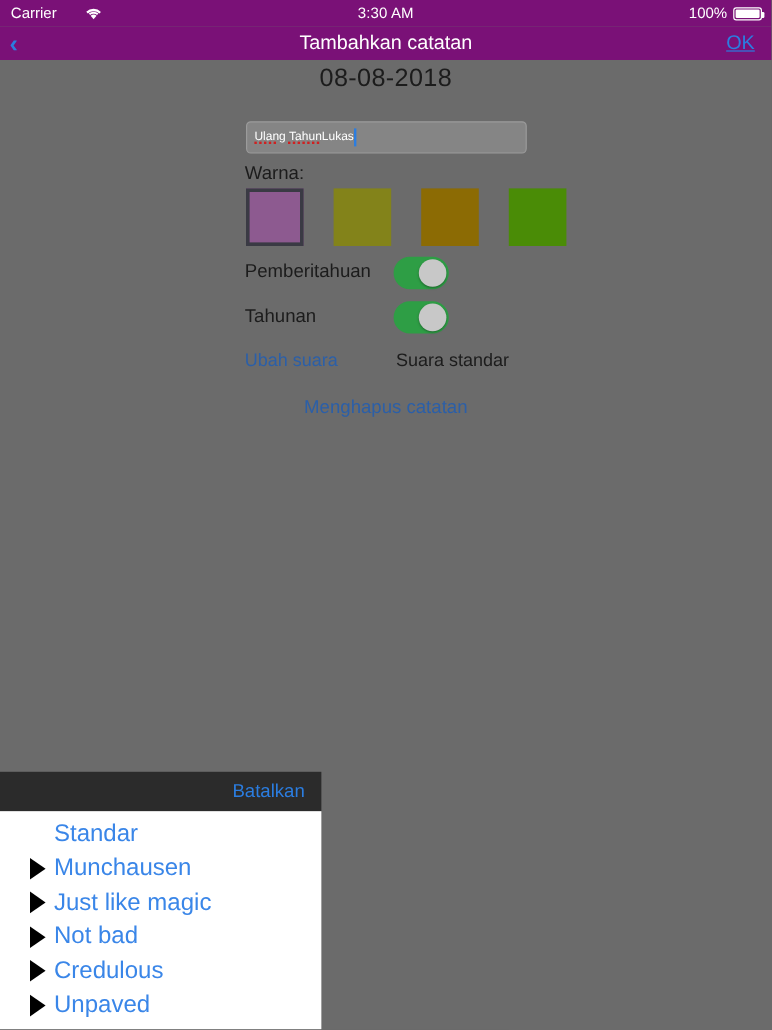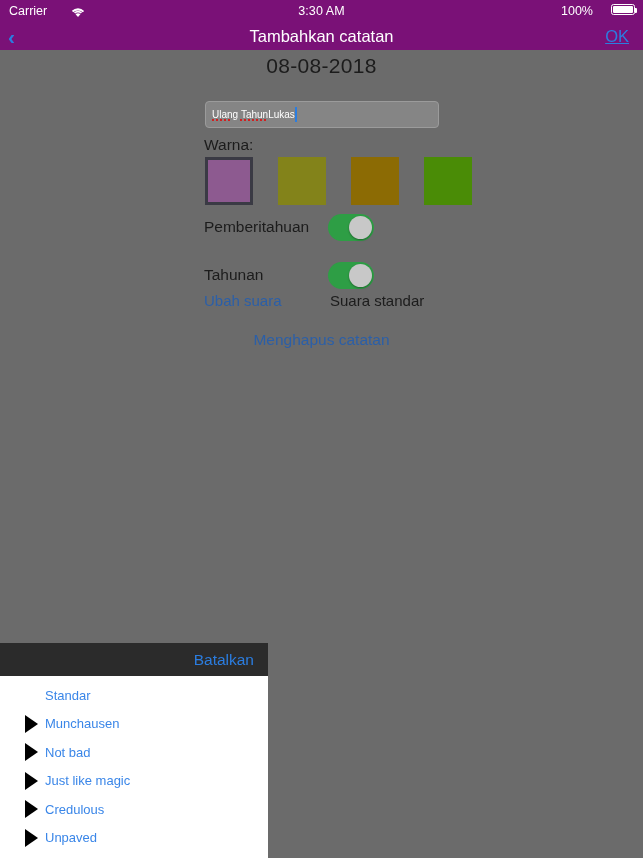--- a/index.html
+++ b/index.html
@@ -20,31 +20,31 @@
   #status-bar {
     position:absolute; top:0; left:0;
     width:643px; height:22px;
     background:#7a1177;
     color:#ffffff;
     font-size:12.5px;
     display:flex; align-items:center;
   }
   #status-left {
     position:absolute; left:9px;
-    display:flex; align-items:flex-end; gap:24px;
+    display:flex; align-items:center; gap:24px;
   }
   #status-center {
     position:absolute; left:0; right:0;
     text-align:center;
     font-size:12.5px;
     letter-spacing:0.1px;
   }
   #status-right {
     position:absolute; right:8px;
-    display:flex; align-items:flex-start; gap:18px;
+    display:flex; align-items:center; gap:5px;
     font-size:12.5px;
   }
   .battery {
     width:24px; height:11px;
     border:1.4px solid #ffffff;
     border-radius:2.5px;
     position:relative;
     display:inline-block;
   }
   .battery::after {
@@ -184,21 +184,21 @@
   }
   .toggle .knob {
     position:absolute;
     top:2px; right:2px;
     width:23px; height:23px;
     border-radius:50%;
     background:#c8c8c8;
     box-shadow:0 1px 2px rgba(0,0,0,0.35);
   }
   #row-pemberitahuan { top:168px; }
-  #row-tahunan { top:205px;margin-top:11px; }
+  #row-tahunan { top:205px; }
 
   #sound-row {
     position:absolute; top:242px; left:204px;
     width:240px;
     display:flex; align-items:center;
   }
   #ubah-suara {
     color:#2b5fa8;
     font-size:15px;
     cursor:pointer;
@@ -249,21 +249,21 @@
   .play-tri {
     width:0; height:0;
     border-top:9px solid transparent;
     border-bottom:9px solid transparent;
     border-left:13px solid #000000;
     margin-right:7px;
     flex:0 0 auto;
   }
   .sound-label {
     color:#3a86e8;
-    font-size:13px;
+    font-size:20px;
   }
   .sound-item.no-icon { padding-left:45px; }
 </style>
 </head>
 <body>
 
 <div id="screen" style="background: rgb(107, 107, 107);">
 
   <div id="status-bar" style="background: rgb(122, 17, 119);">
     <div id="status-left">
@@ -347,28 +347,28 @@
     <div id="picker-list">
       <div class="sound-item no-icon">
         <span class="sound-label">Standar</span>
       </div>
       <div class="sound-item">
         <span class="play-tri"></span>
         <span class="sound-label">Munchausen</span>
       </div>
       <div class="sound-item">
         <span class="play-tri"></span>
+        <span class="sound-label">Just like magic</span>
+      </div>
+      <div class="sound-item">
+        <span class="play-tri"></span>
         <span class="sound-label">Not bad</span>
       </div>
       <div class="sound-item">
         <span class="play-tri"></span>
-        <span class="sound-label">Just like magic</span>
-      </div>
-      <div class="sound-item">
-        <span class="play-tri"></span>
         <span class="sound-label">Credulous</span>
       </div>
       <div class="sound-item">
         <span class="play-tri"></span>
         <span class="sound-label">Unpaved</span>
       </div>
     </div>
   </div>
 
 </div>

